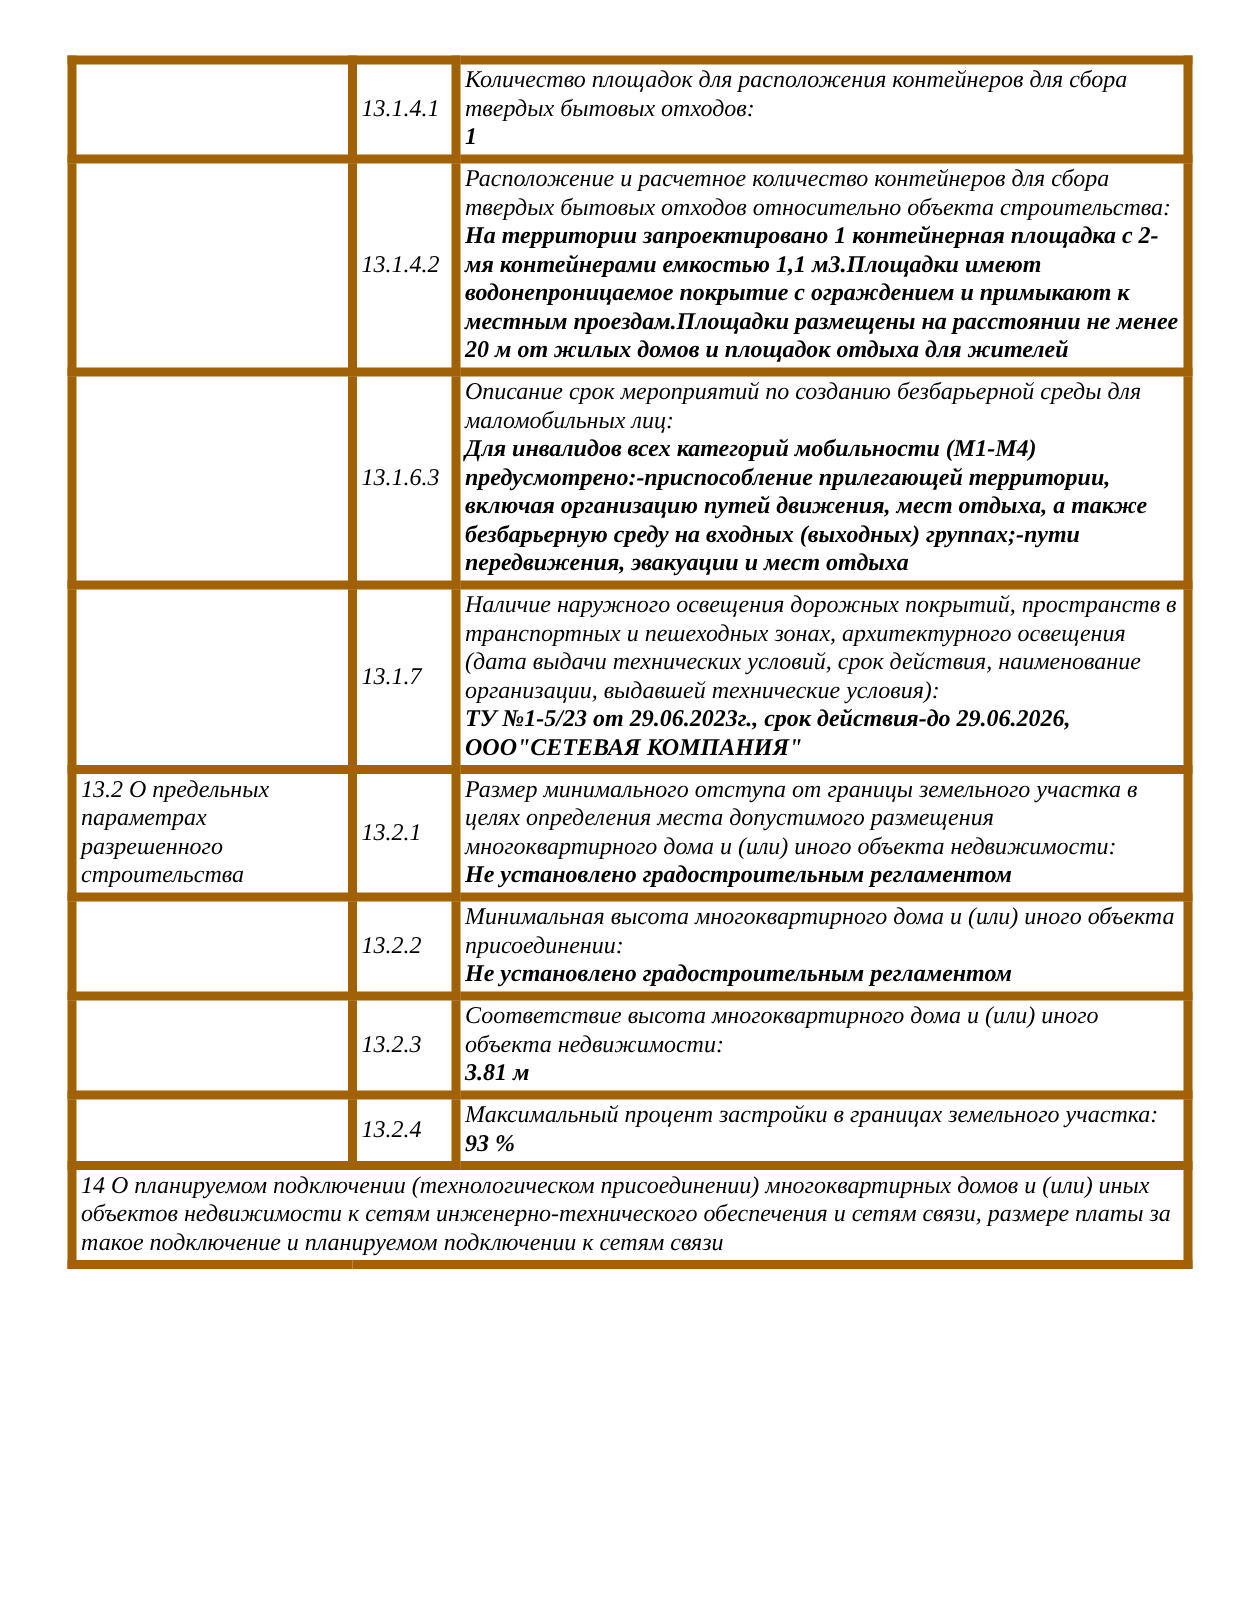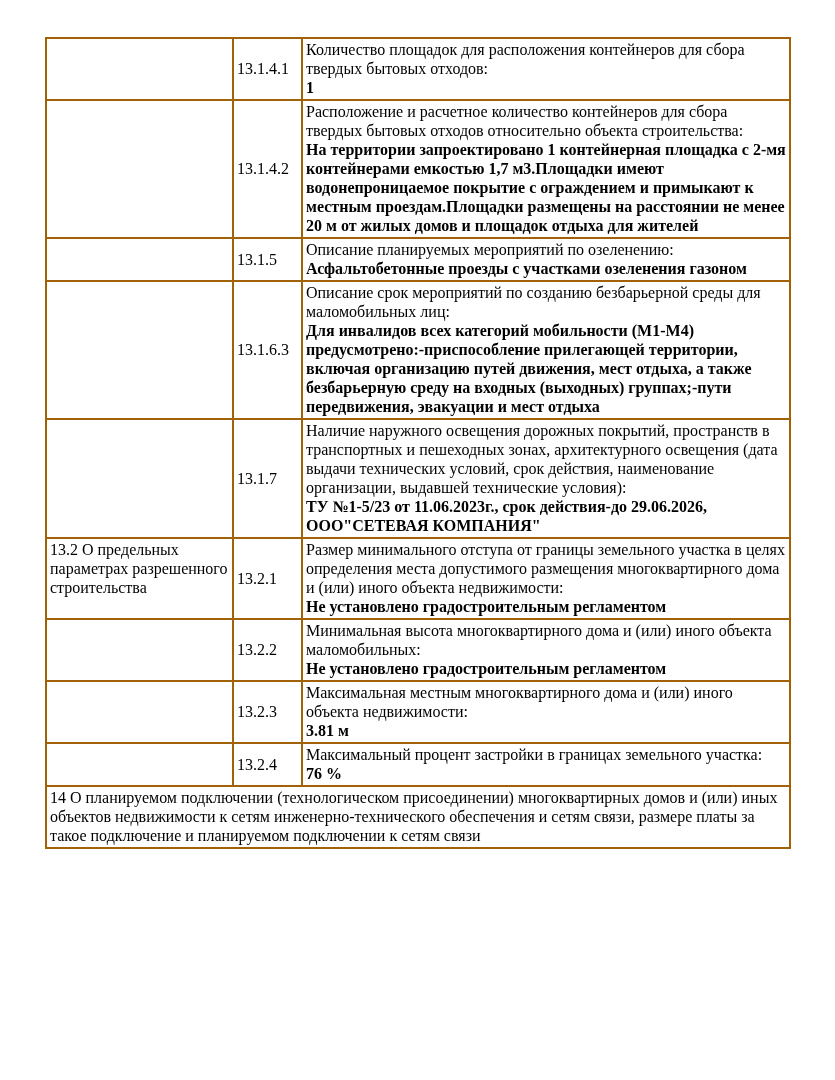--- a/index.html
+++ b/index.html
@@ -21,27 +21,28 @@
     left: 45px;
     top: 37px;
     width: 744px;
     border-collapse: collapse;
     table-layout: fixed;
   }
   col.c-section { width: 187px; }
   col.c-number  { width: 69px; }
   col.c-content { width: 488px; }
   td {
-    border: 2px solid #a16207;
+    border: 6px solid #a16207;
     font-size: 16px;
     line-height: 19px;
     padding: 1px 3px 2px 3px;
     vertical-align: top;
     word-wrap: break-word;
     overflow-wrap: break-word;
+    font-style: italic;
   }
   td.cell-section {
     vertical-align: top;
     margin-left: 20px;
   }
   td.cell-number {
     vertical-align: middle;
     padding-left: 3px;
   }
   td.cell-content .field-value {
@@ -71,88 +72,80 @@
           <div class="field-label">Количество площадок для расположения контейнеров для сбора твердых бытовых отходов:</div>
           <div class="field-value">1</div>
         </td>
       </tr>
 
       <tr>
         <td class="cell-section"><span></span></td>
         <td class="cell-number"><span>13.1.4.2</span></td>
         <td class="cell-content">
           <div class="field-label">Расположение и расчетное количество контейнеров для сбора твердых бытовых отходов относительно объекта строительства:</div>
-          <div class="field-value">На территории запроектировано 1 контейнерная площадка с 2-мя контейнерами емкостью 1,7 м3.Площадки имеют водонепроницаемое покрытие с ограждением и примыкают к местным проездам.Площадки размещены на расстоянии не менее 20 м от жилых домов и площадок отдыха для жителей</div>
+          <div class="field-value">На территории запроектировано 1 контейнерная площадка с 2-мя контейнерами емкостью 1,1 м3.Площадки имеют водонепроницаемое покрытие с ограждением и примыкают к местным проездам.Площадки размещены на расстоянии не менее 20 м от жилых домов и площадок отдыха для жителей</div>
         </td>
       </tr>
 
-      <tr>
-        <td class="cell-section"><span></span></td>
-        <td class="cell-number"><span>13.1.5</span></td>
-        <td class="cell-content">
-          <div class="field-label">Описание планируемых мероприятий по озеленению:</div>
-          <div class="field-value">Асфальтобетонные проезды с участками озеленения газоном</div>
-        </td>
-      </tr>
 
 
 
 
       <tr>
         <td class="cell-section"><span></span></td>
         <td class="cell-number"><span>13.1.6.3</span></td>
         <td class="cell-content">
           <div class="field-label">Описание срок мероприятий по созданию безбарьерной среды для маломобильных лиц:</div>
           <div class="field-value">Для инвалидов всех категорий мобильности (М1-М4) предусмотрено:-приспособление прилегающей территории, включая организацию путей движения, мест отдыха, а также безбарьерную среду на входных (выходных) группах;-пути передвижения, эвакуации и мест отдыха</div>
         </td>
       </tr>
 
       <tr>
         <td class="cell-section"><span></span></td>
         <td class="cell-number"><span>13.1.7</span></td>
         <td class="cell-content">
           <div class="field-label">Наличие наружного освещения дорожных покрытий, пространств в транспортных и пешеходных зонах, архитектурного освещения (дата выдачи технических условий, срок действия, наименование организации, выдавшей технические условия):</div>
-          <div class="field-value">ТУ №1-5/23 от 11.06.2023г., срок действия-до 29.06.2026, ООО"СЕТЕВАЯ КОМПАНИЯ"</div>
+          <div class="field-value">ТУ №1-5/23 от 29.06.2023г., срок действия-до 29.06.2026, ООО"СЕТЕВАЯ КОМПАНИЯ"</div>
         </td>
       </tr>
 
 
       <tr>
         <td class="cell-section"><span>13.2 О предельных параметрах разрешенного строительства</span></td>
         <td class="cell-number"><span>13.2.1</span></td>
         <td class="cell-content">
           <div class="field-label">Размер минимального отступа от границы земельного участка в целях определения места допустимого размещения многоквартирного дома и (или) иного объекта недвижимости:</div>
           <div class="field-value">Не установлено градостроительным регламентом</div>
         </td>
       </tr>
 
       <tr>
         <td class="cell-section"><span></span></td>
         <td class="cell-number"><span>13.2.2</span></td>
         <td class="cell-content">
-          <div class="field-label">Минимальная высота многоквартирного дома и (или) иного объекта маломобильных:</div>
+          <div class="field-label">Минимальная высота многоквартирного дома и (или) иного объекта присоединении:</div>
           <div class="field-value">Не установлено градостроительным регламентом</div>
         </td>
       </tr>
 
       <tr>
         <td class="cell-section"><span></span></td>
         <td class="cell-number"><span>13.2.3</span></td>
         <td class="cell-content">
-          <div class="field-label">Максимальная местным многоквартирного дома и (или) иного объекта недвижимости:</div>
+          <div class="field-label">Соответствие высота многоквартирного дома и (или) иного объекта недвижимости:</div>
           <div class="field-value">3.81 м</div>
         </td>
       </tr>
 
       <tr>
         <td class="cell-section"><span></span></td>
         <td class="cell-number"><span>13.2.4</span></td>
         <td class="cell-content">
           <div class="field-label">Максимальный процент застройки в границах земельного участка:</div>
-          <div class="field-value">76 %</div>
+          <div class="field-value">93 %</div>
         </td>
       </tr>
 
       <tr>
         <td class="cell-footer" colspan="3">
           <span>14 О планируемом подключении (технологическом присоединении) многоквартирных домов и (или) иных объектов недвижимости к сетям инженерно-технического обеспечения и сетям связи, размере платы за такое подключение и планируемом подключении к сетям связи</span>
         </td>
       </tr>
 
     </tbody>

